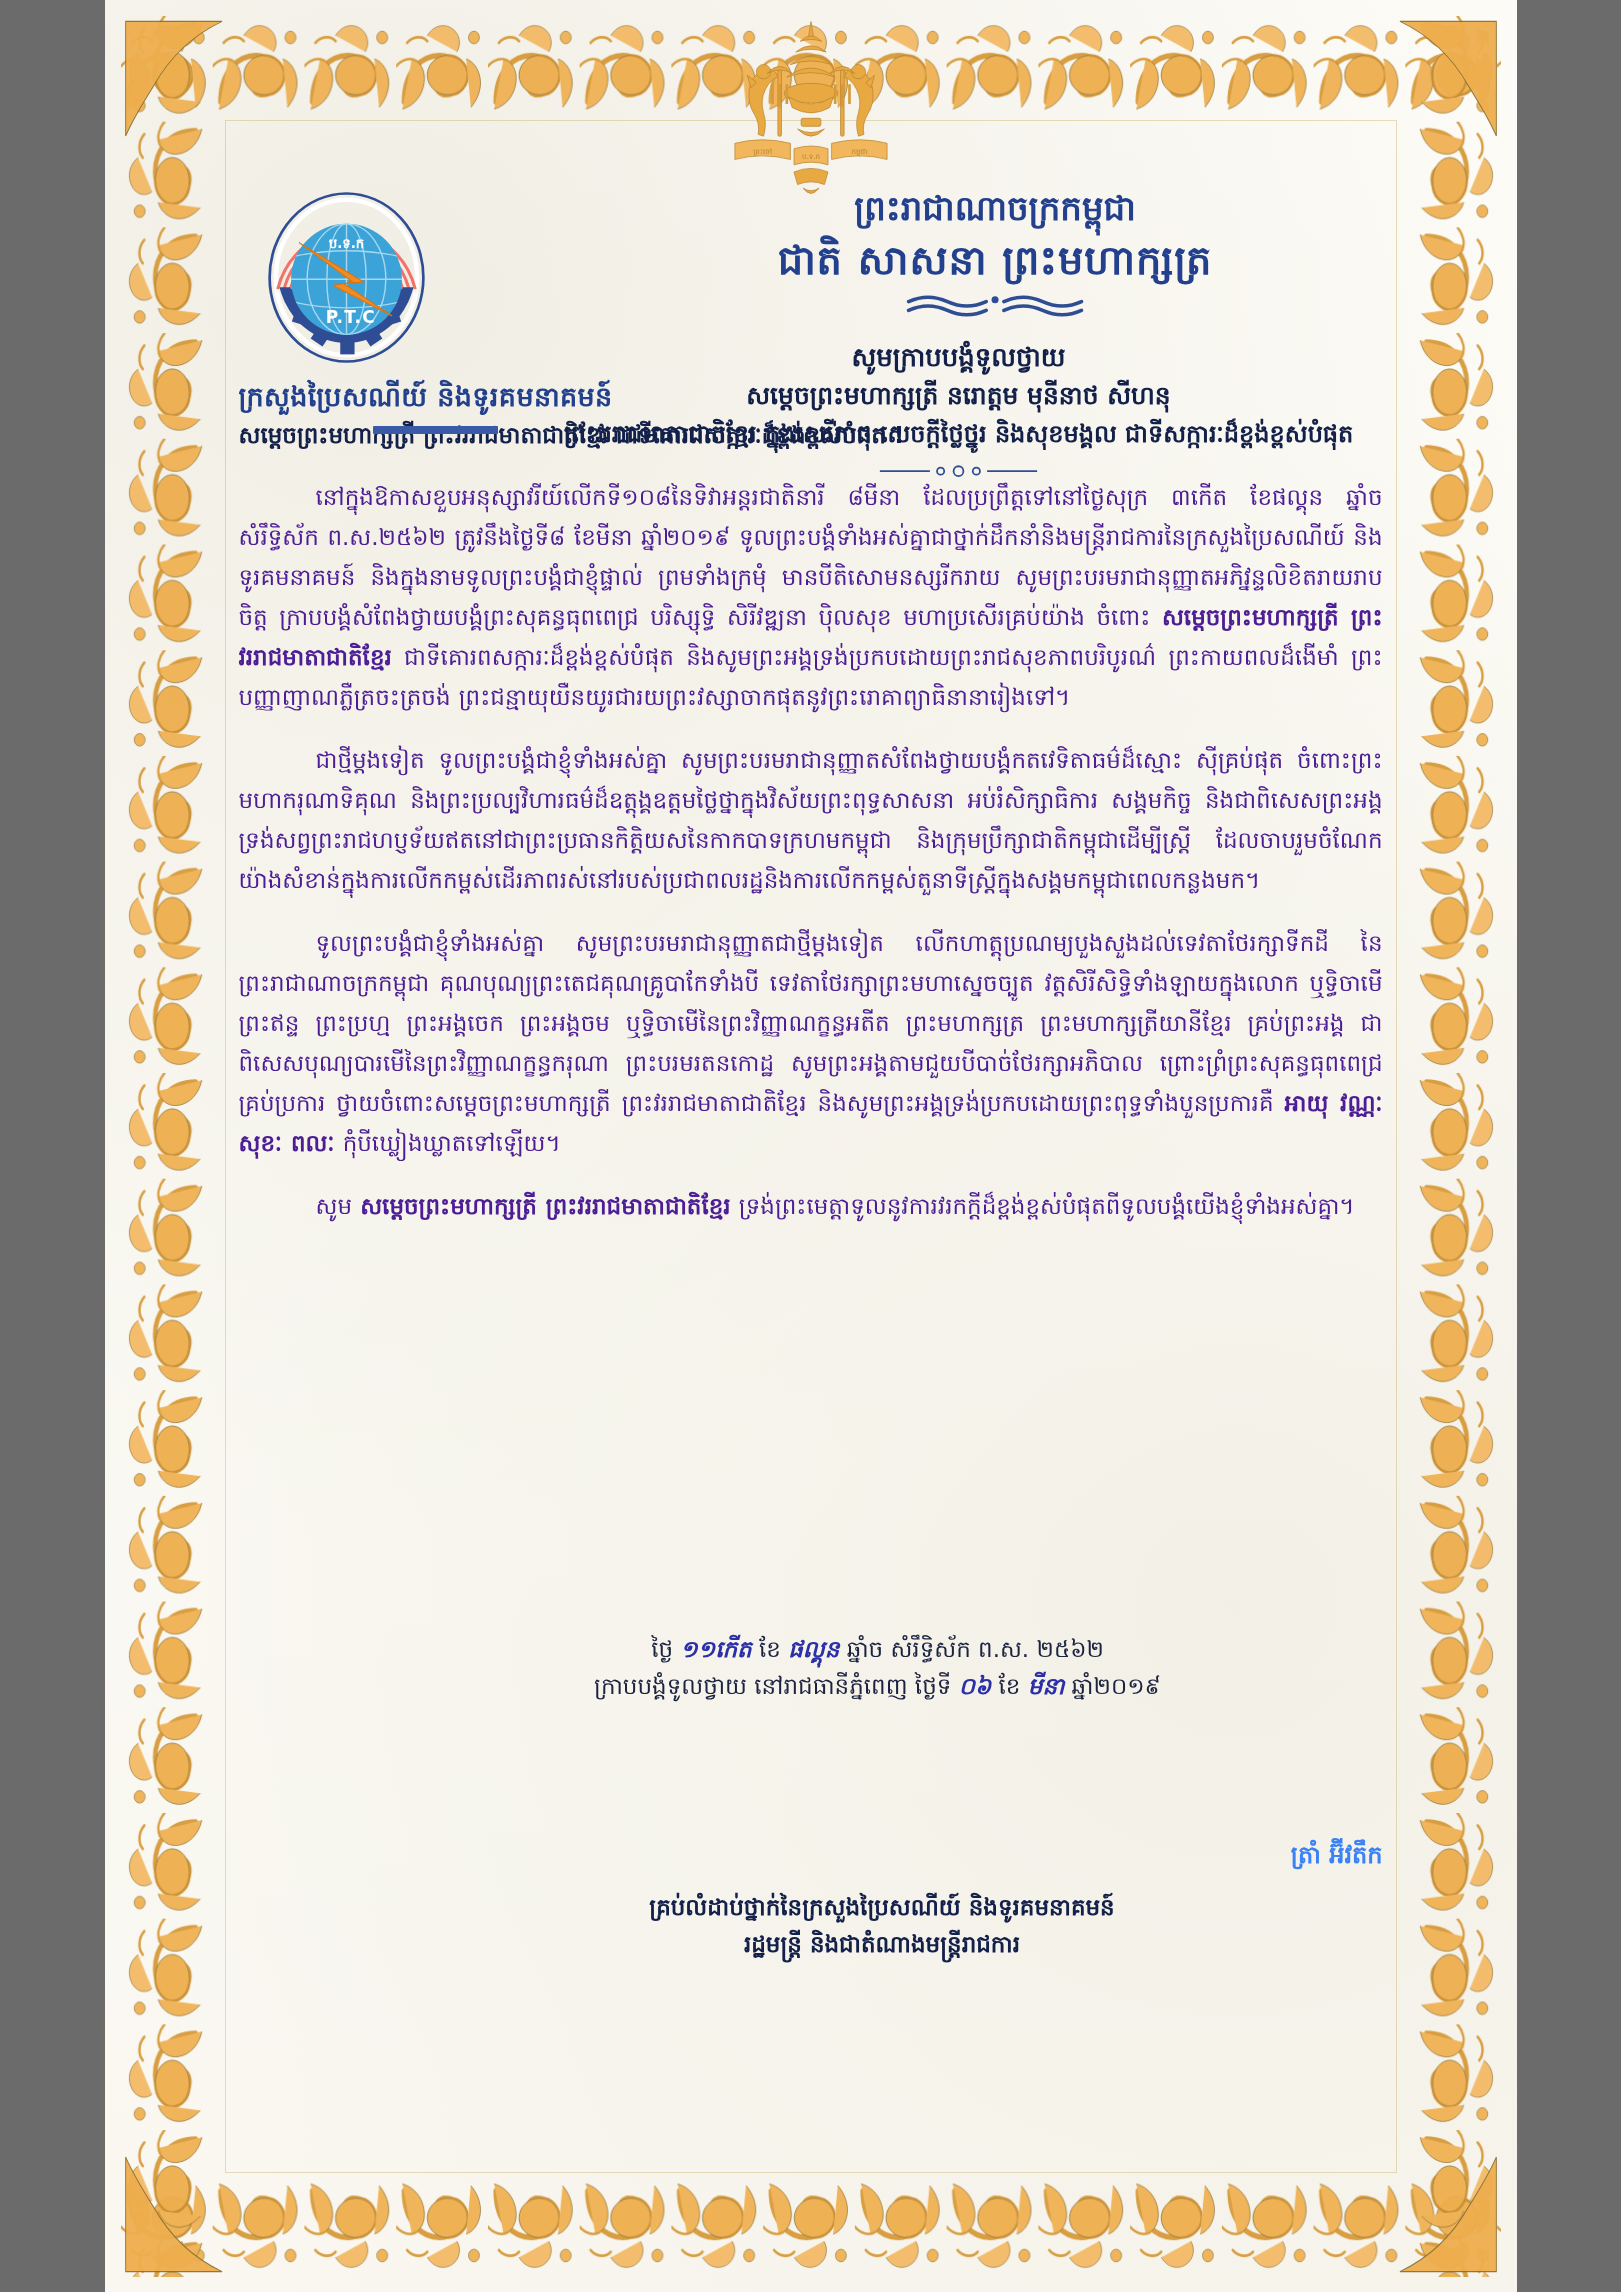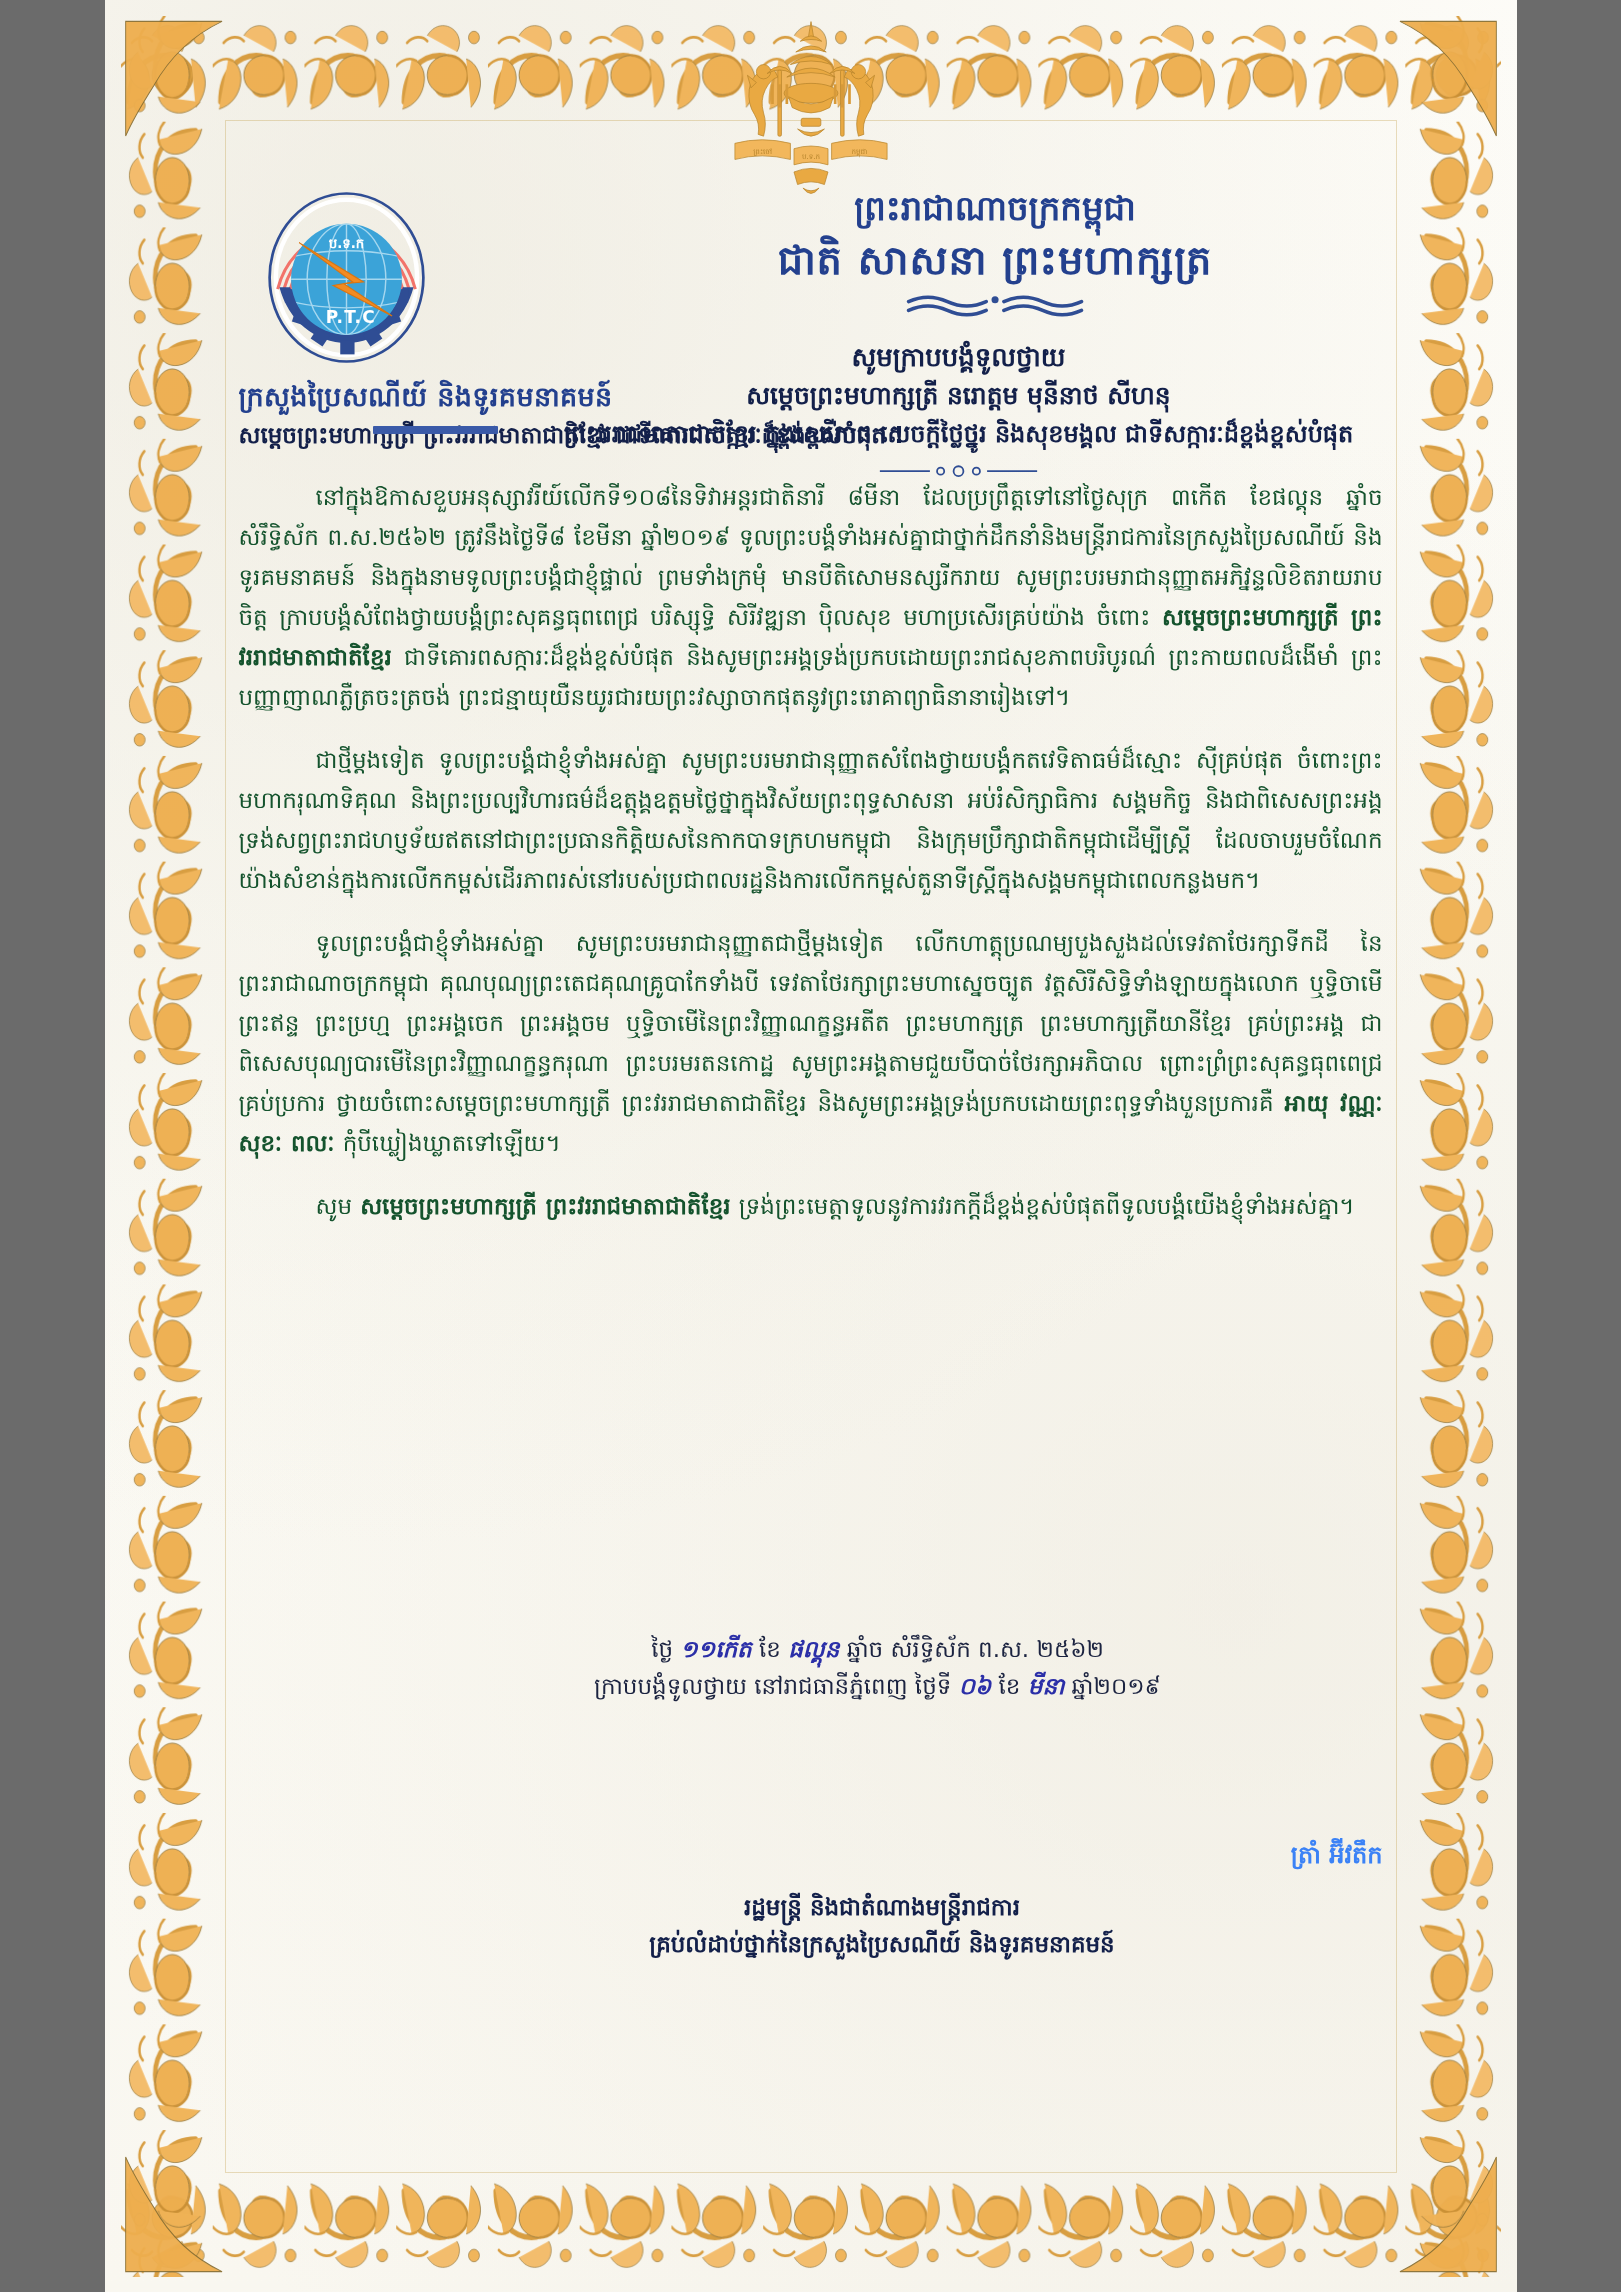--- a/index.html
+++ b/index.html
@@ -158,21 +158,21 @@
   
   .body {
     margin-top: 14.3px;
   }
   .para {
     font-size: 23px;
     line-height: 1.74;
     text-align: justify;
     text-indent: 77px;
     margin-bottom: 7.2px;
-    color: #14532d;
+    color: #4c1d95;
     word-spacing: 0.9px;
   }
   .para b { font-weight: bold; }
 
   
   .sign-area {
     position: absolute;
     left: 0; right: 0;
     top: 1506px;
   }
@@ -425,20 +425,20 @@
       <div class="date-block">
         <span>ក្រាបបង្គំទូលថ្វាយ នៅរាជធានីភ្នំពេញ ថ្ងៃទី</span>
         <span class="ink">០៦</span>
         <span>ខែ</span>
         <span class="ink">មីនា</span>
         <span>ឆ្នាំ២០១៩</span>
       </div>
 
       <div class="sign-name">ត្រាំ អ៊ីវតឹក</div>
       <div class="sign-title">
+        <div>គ្រប់លំដាប់ថ្នាក់នៃក្រសួងប្រៃសណីយ៍ និងទូរគមនាគមន៍</div>
         <div>រដ្ឋមន្ត្រី និងជាតំណាងមន្ត្រីរាជការ</div>
-        <div>គ្រប់លំដាប់ថ្នាក់នៃក្រសួងប្រៃសណីយ៍ និងទូរគមនាគមន៍</div>
       </div>
 
     </div>
   </div>
 </div>
 
 
 </body></html>

